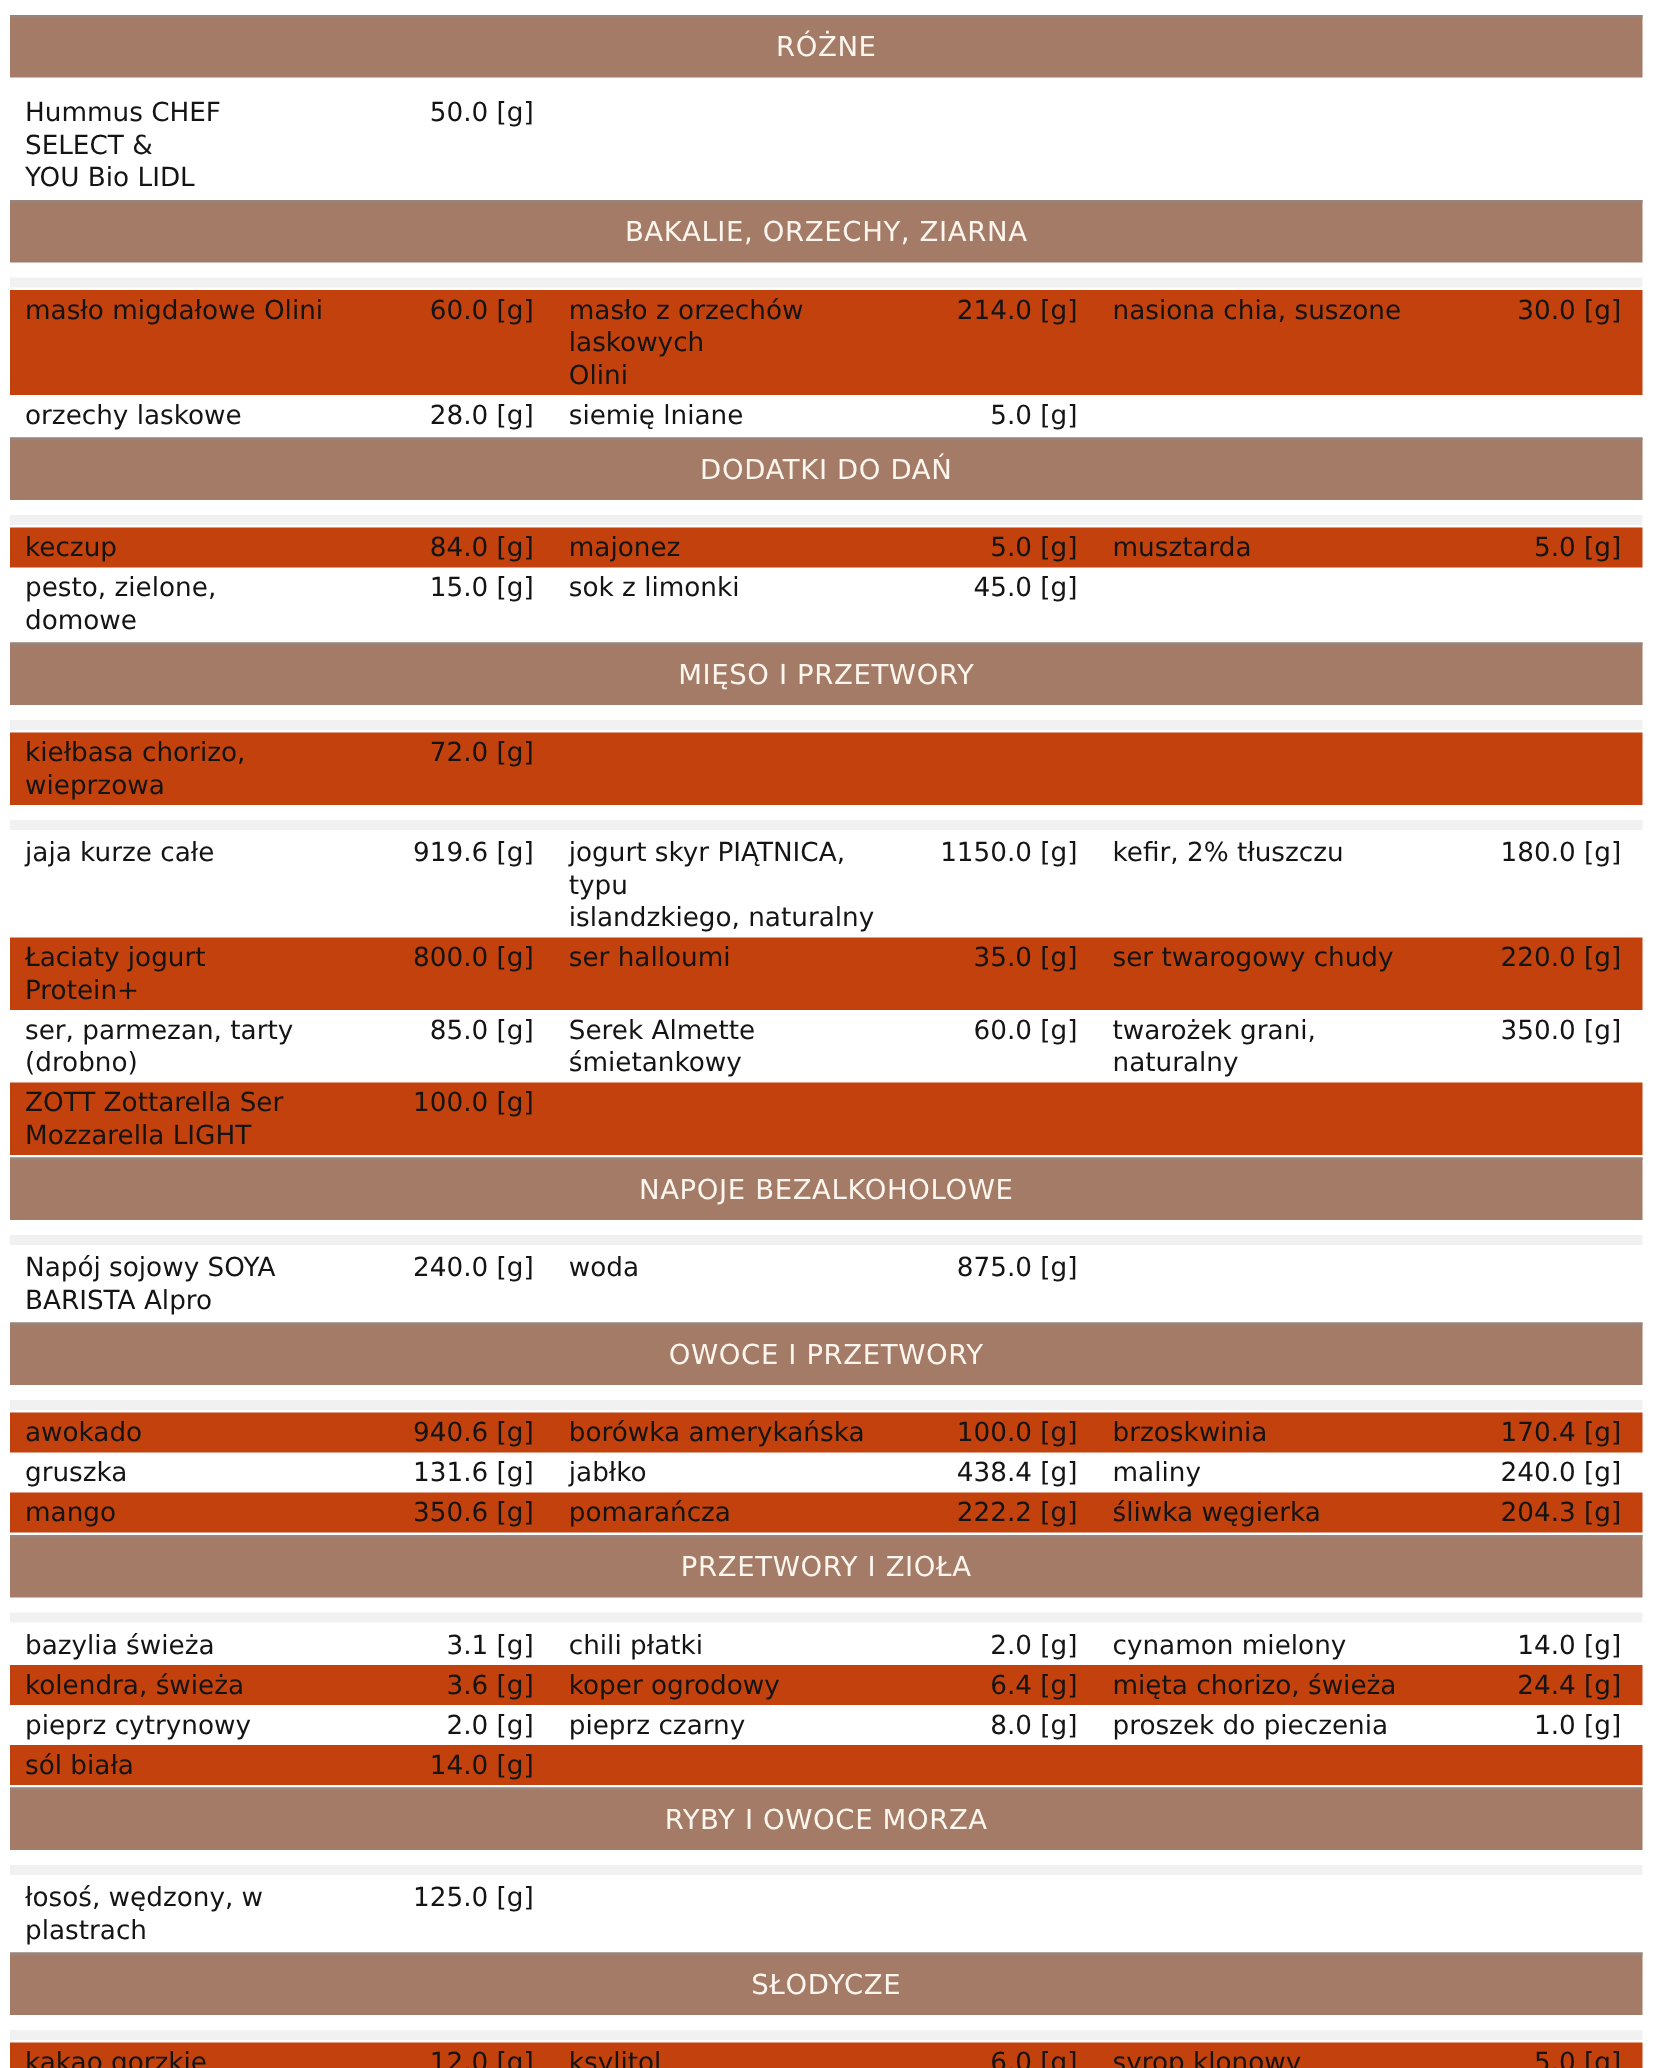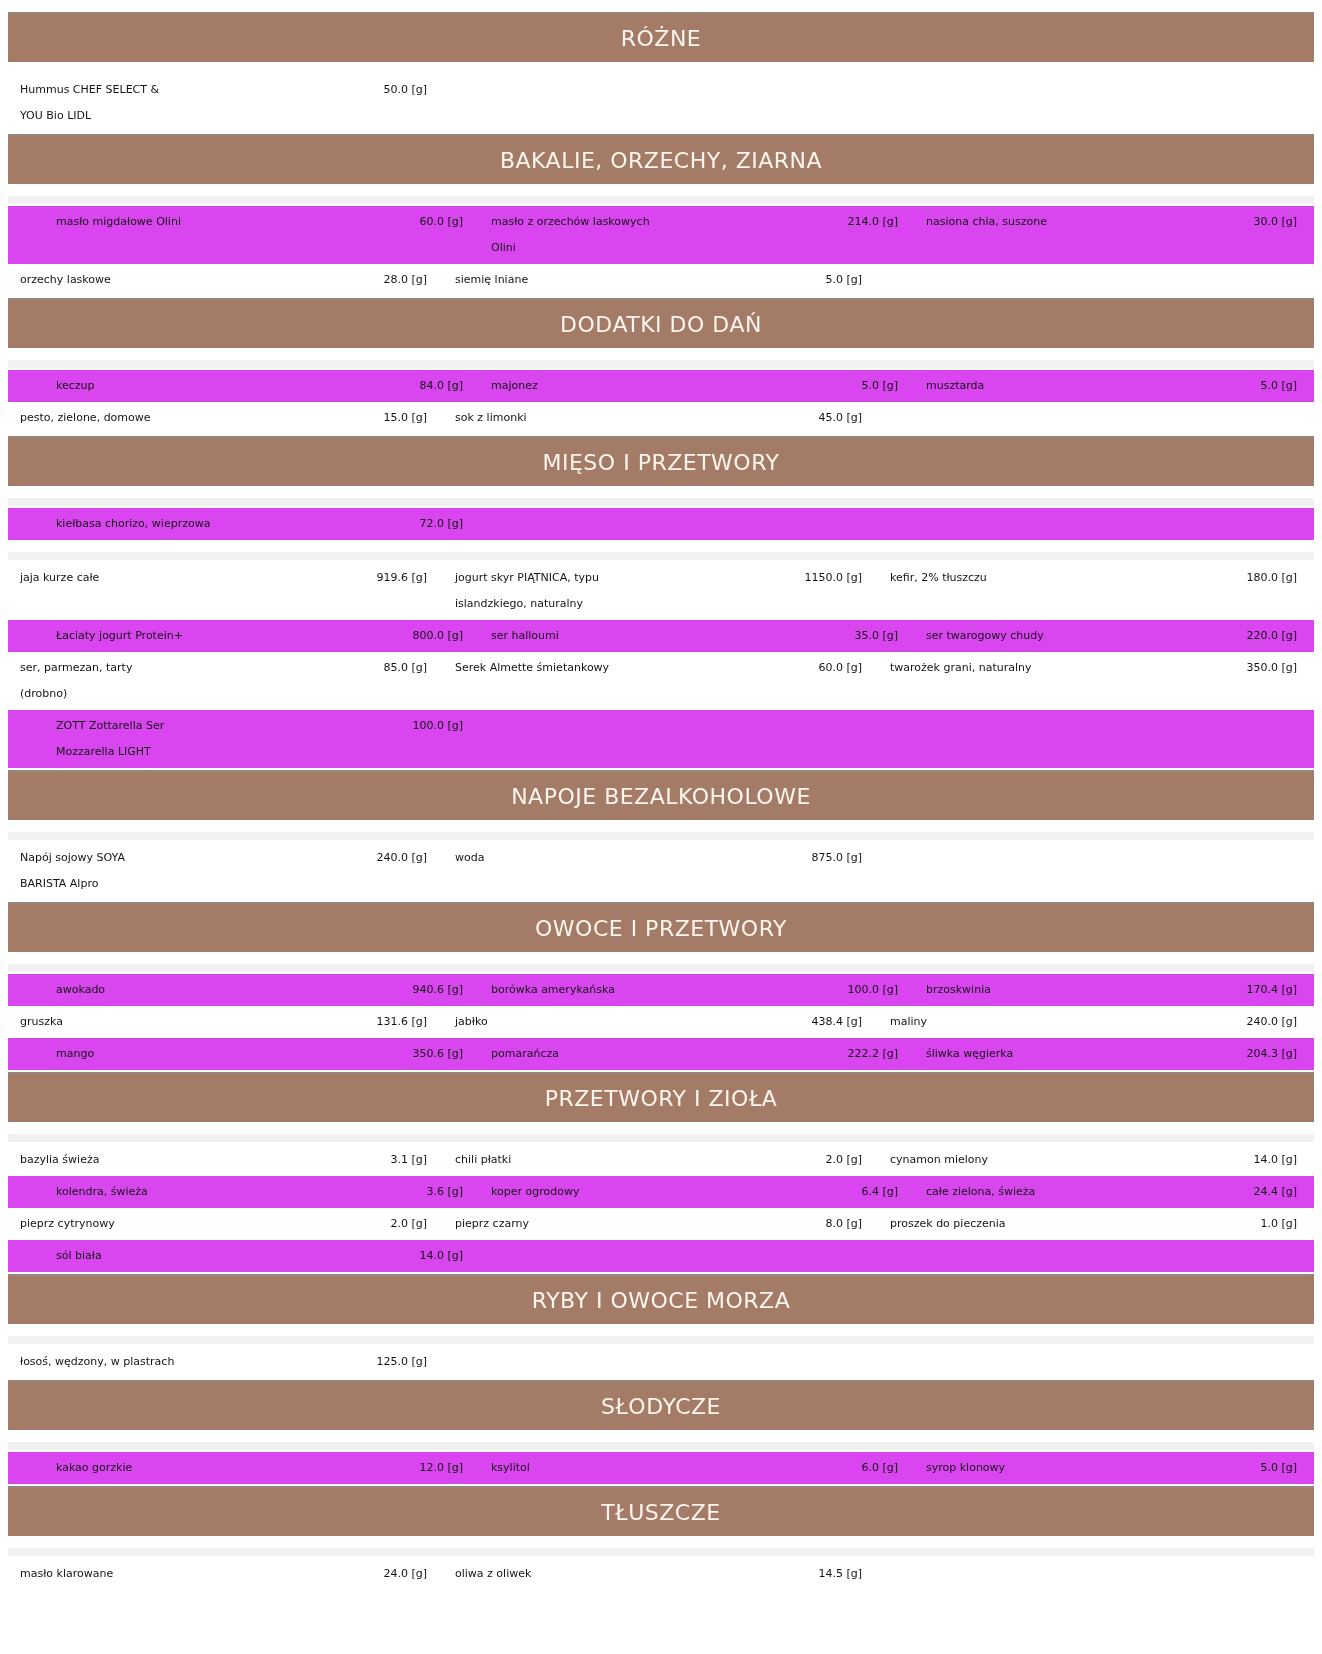--- a/index.html
+++ b/index.html
@@ -13,25 +13,25 @@
     font-size:22px;
     letter-spacing:.5px;
     display:flex;align-items:center;justify-content:center;
     margin-top:2px;
   }
   .gap{height:12px;}
   .strip{height:8px;background:#f1f1f2;margin-bottom:2px;}
   .row{
     display:grid;
     grid-template-columns:252px 181px 268px 167px 270px 1fr;
-    font-size:11px;
+    font-size:21px;
     line-height:26px;
     padding:3px 0;
   }
-  .row.g{background:#d946ef;padding-left:36px;}
+  .row.g{background:#c2410c;}
   .cell{min-height:26px;}
   .name{white-space:pre-line;}
   .n1{padding-left:12px;}
   .n2,.n3{padding-left:14px;}
   .qty{text-align:right;padding-right:14px;}
   .q3{padding-right:17px;}
 </style>
 </head>
 <body>
 
@@ -190,21 +190,21 @@
     <div class="cell name n2">chili płatki</div>
     <div class="cell qty q2">2.0 [g]</div>
     <div class="cell name n3">cynamon mielony</div>
     <div class="cell qty q3">14.0 [g]</div>
   </div>
   <div class="row g">
     <div class="cell name n1">kolendra, świeża</div>
     <div class="cell qty q1">3.6 [g]</div>
     <div class="cell name n2">koper ogrodowy</div>
     <div class="cell qty q2">6.4 [g]</div>
-    <div class="cell name n3">całe zielona, świeża</div>
+    <div class="cell name n3">mięta chorizo, świeża</div>
     <div class="cell qty q3">24.4 [g]</div>
   </div>
   <div class="row">
     <div class="cell name n1">pieprz cytrynowy</div>
     <div class="cell qty q1">2.0 [g]</div>
     <div class="cell name n2">pieprz czarny</div>
     <div class="cell qty q2">8.0 [g]</div>
     <div class="cell name n3">proszek do pieczenia</div>
     <div class="cell qty q3">1.0 [g]</div>
   </div>

